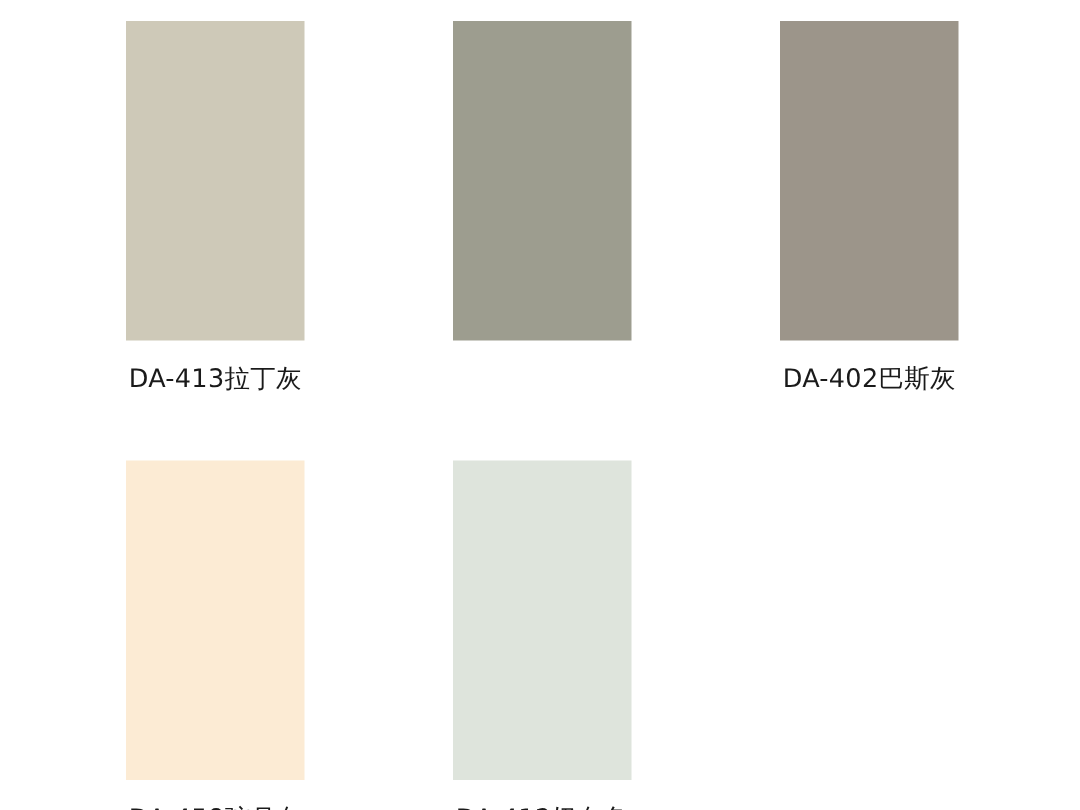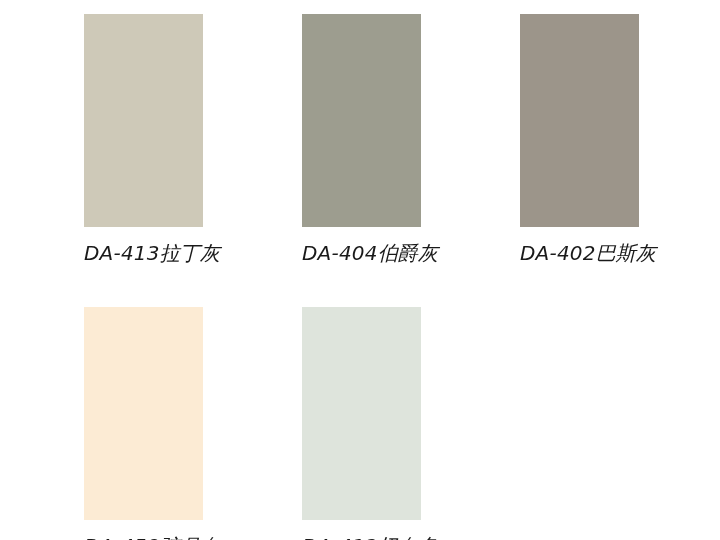--- a/index.html
+++ b/index.html
@@ -35,42 +35,40 @@
   .swatch-chip {
     width: 119px;
     height: 213px;
     background: #cccccc;
   }
   .swatch-label {
     display: block;
     width: 119px;
     margin-top: 17px;
     text-align: center;
-    font-size: 20px;
+    font-size: 17px;
     line-height: 18px;
     color: #1a1a1a;
     letter-spacing: 0.2px;
     white-space: nowrap;
-    font-style: italic;
   }
 </style>
 </head>
 <body style="background-color: rgb(255, 255, 255);">
 
 <div class="palette-sheet">
   <div class="swatch-grid">
 
     <div class="swatch-cell">
       <div class="swatch-chip" style="background-color: rgb(206, 201, 184);"></div>
       <span class="swatch-label" style="color: rgb(26, 26, 26);">DA-413拉丁灰</span>
     </div>
 
     <div class="swatch-cell">
       <div class="swatch-chip" style="background-color: rgb(157, 157, 143);"></div>
-      <span class="swatch-label" style="color: rgb(26, 26, 26);">DA-404伯爵灰</span>
     </div>
 
 
     <div class="swatch-cell">
       <div class="swatch-chip" style="background-color: rgb(156, 149, 138);"></div>
       <span class="swatch-label" style="color: rgb(26, 26, 26);">DA-402巴斯灰</span>
     </div>
 
     <div class="swatch-cell">
       <div class="swatch-chip" style="background-color: rgb(252, 235, 212);"></div>

